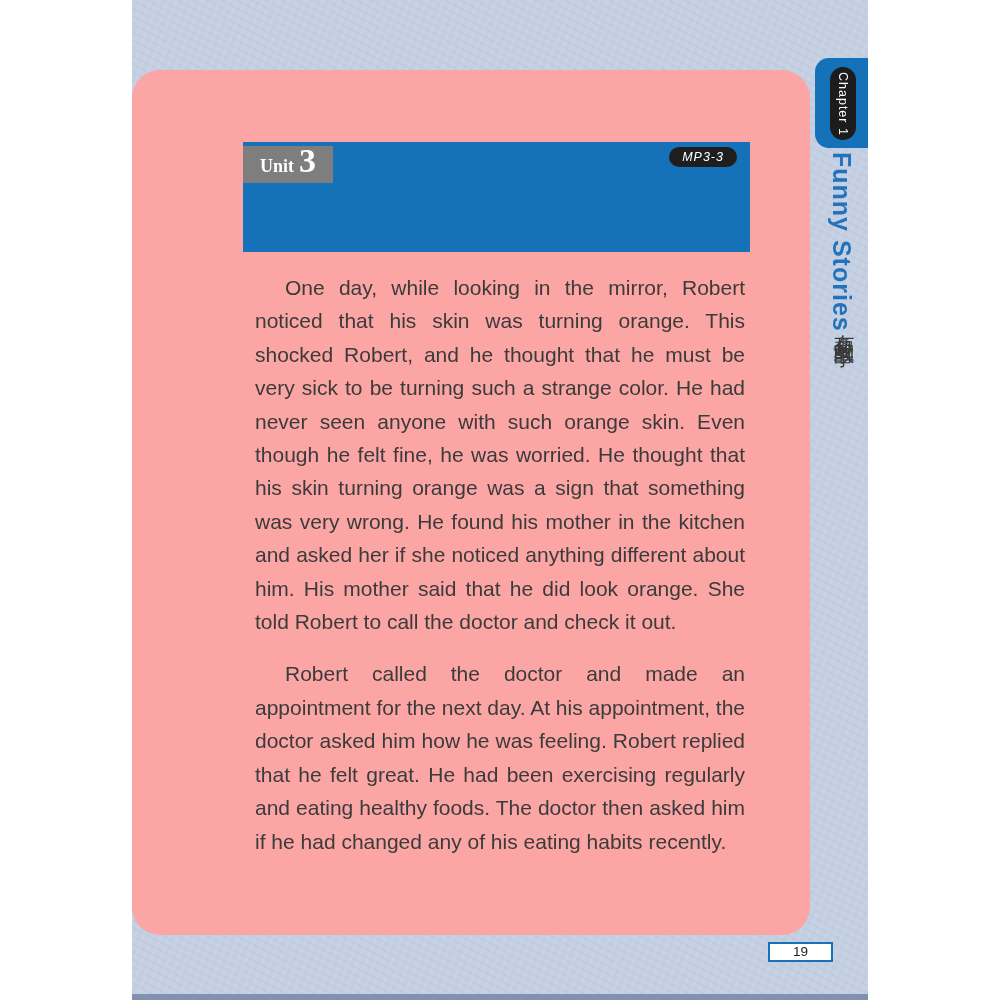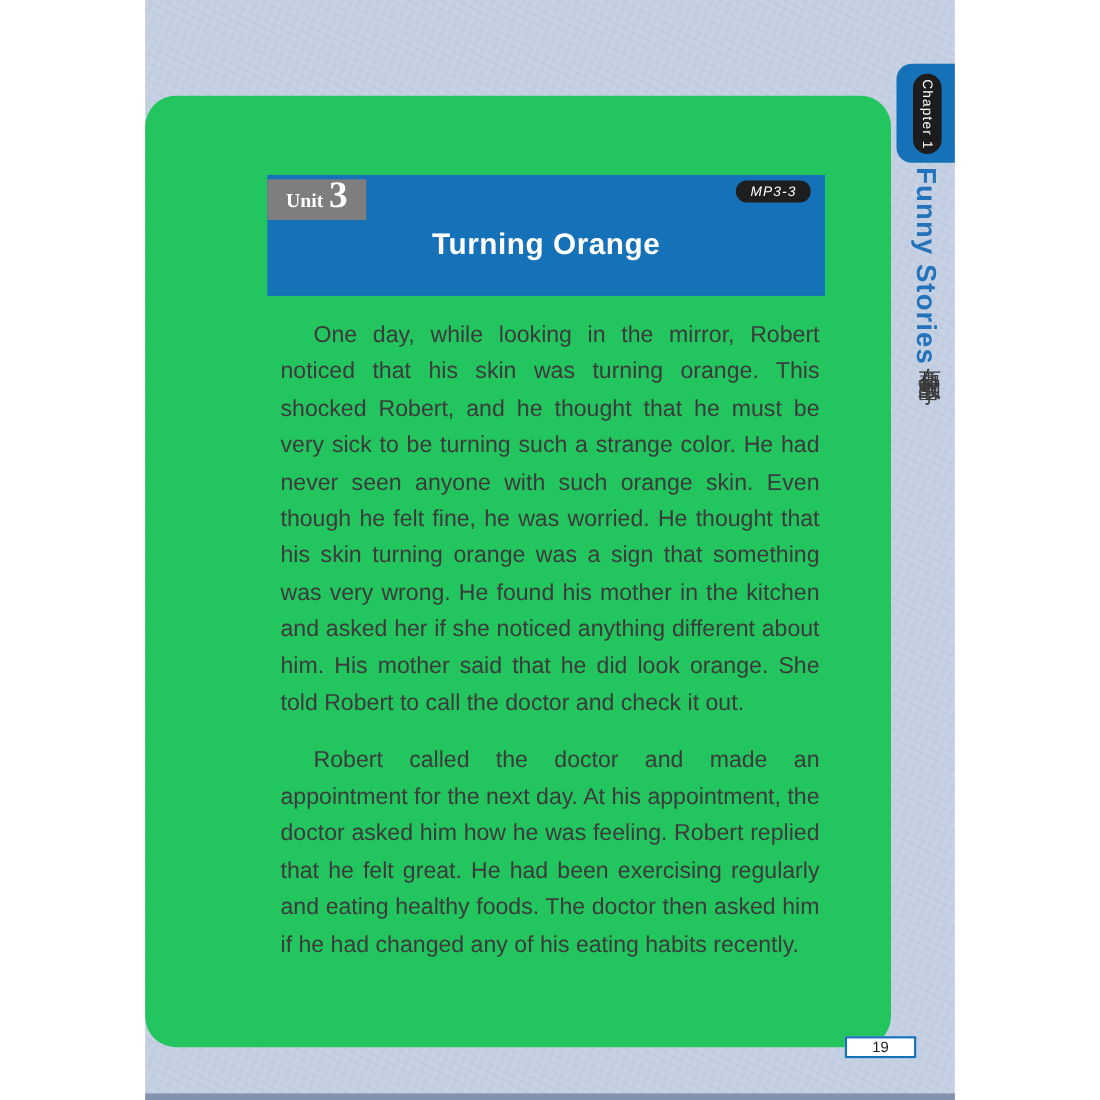--- a/index.html
+++ b/index.html
@@ -17,22 +17,22 @@
       repeating-linear-gradient(112deg, rgba(255,255,255,0.06) 0 3px, rgba(0,0,0,0) 3px 8px),
       repeating-linear-gradient(28deg, rgba(122,142,173,0.07) 0 2px, rgba(0,0,0,0) 2px 7px);
   }
   .band-bottom-edge {
     position:absolute; left:132px; top:994px; width:736px; height:6px;
     background:#8292ad;
   }
 
   
   .page {
-    position:absolute; left:132px; top:87px; width:678px; height:865px;
-    background:#22c55e; border-radius:28px;
+    position:absolute; left:132px; top:70px; width:678px; height:865px;
+    background:#fca5a5; border-radius:28px;
   }
 
   
   .banner {
     position:absolute; left:111px; top:72px; width:507px; height:110px;
     background:#1572b8;
   }
   .unit-box {
     position:absolute; left:0; top:4px; width:90px; height:37px;
     background:#7e7e7e; display:flex; align-items:baseline; justify-content:center;
@@ -111,21 +111,20 @@
   <div class="band-bottom-edge"></div>
 
   <div class="page">
 
     <div class="banner">
       <div class="unit-box">
         <span class="unit-word">Unit</span>
         <span class="unit-num">3</span>
       </div>
       <div class="mp3-badge">MP3-3</div>
-      <div class="banner-title">Turning Orange</div>
     </div>
 
     <div class="story">
       <p>One day, while looking in the mirror, Robert noticed that his skin was turning orange. This shocked Robert, and he thought that he must be very sick to be turning such a strange color. He had never seen anyone with such orange skin. Even though he felt fine, he was worried. He thought that his skin turning orange was a sign that something was very wrong. He found his mother in the kitchen and asked her if she noticed anything different about him. His mother said that he did look orange. She told Robert to call the doctor and check it out.</p>
       <p>Robert called the doctor and made an appointment for the next day. At his appointment, the doctor asked him how he was feeling. Robert replied that he felt great. He had been exercising regularly and eating healthy foods. The doctor then asked him if he had changed any of his eating habits recently.</p>
     </div>
 
   </div>
 
   <div class="chapter-tab">

